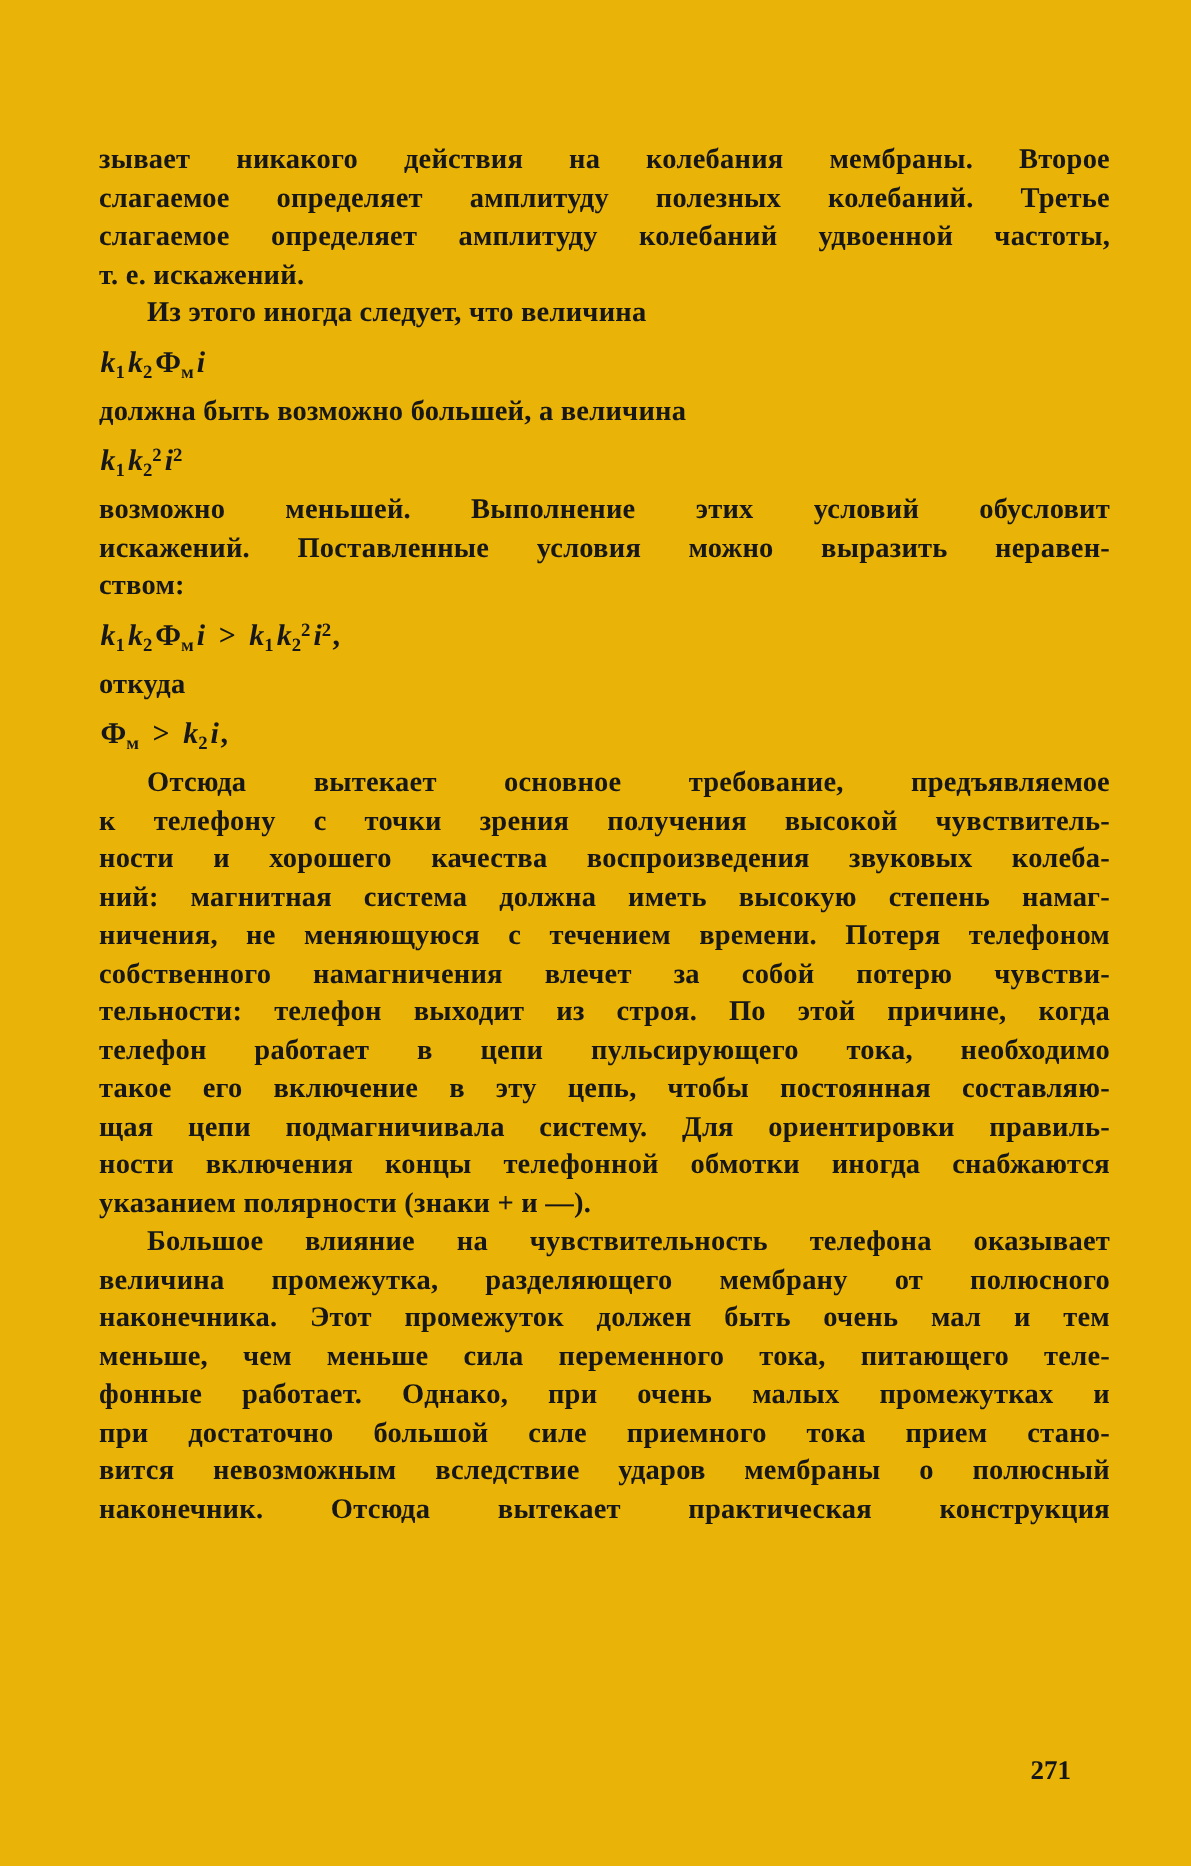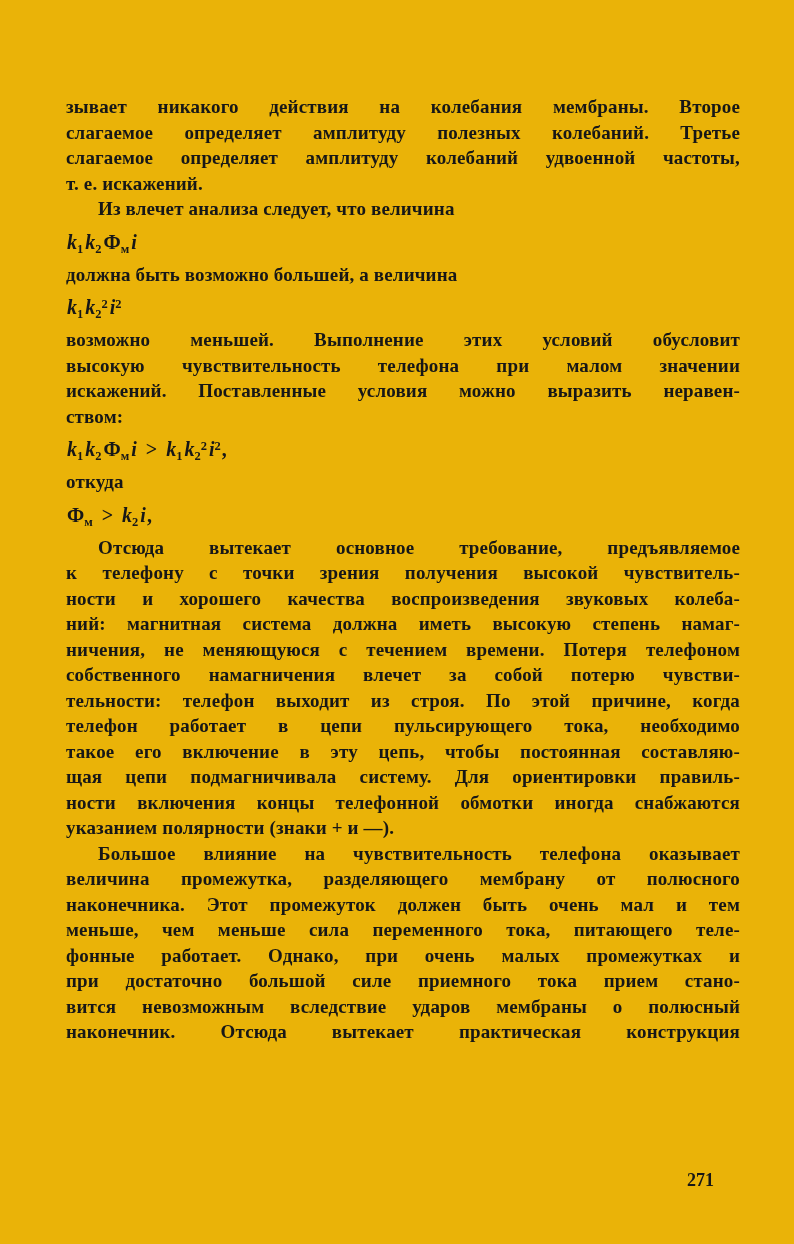--- a/index.html
+++ b/index.html
@@ -65,39 +65,38 @@
 
 <div class="page">
   <div class="text-block">
       <div class="para">
         <div class="line">зывает никакого действия на колебания мембраны. Второе</div>
         <div class="line">слагаемое определяет амплитуду полезных колебаний. Третье</div>
         <div class="line">слагаемое определяет амплитуду колебаний удвоенной частоты,</div>
         <div class="line last">т. е. искажений.</div>
       </div>
       <div class="para indent">
-        <div class="line last">Из влечет анализа следует, что величина</div>
+        <div class="line last">Из этого иногда следует, что величина</div>
       </div>
       <div class="formula">
         <span class="tok it">k<sub>1</sub></span>
         <span class="tok it">k<sub>2</sub></span>
         <span class="tok">Ф<sub>м</sub></span>
         <span class="tok it">i</span>
       </div>
       <div class="para">
         <div class="line last">должна быть возможно большей, а величина</div>
       </div>
       <div class="formula">
         <span class="tok it">k<sub>1</sub></span>
         <span class="tok it">k<sub>2</sub><sup>2</sup></span>
         <span class="tok it">i<sup>2</sup></span>
       </div>
       <div class="para">
         <div class="line">возможно меньшей. Выполнение этих условий обусловит</div>
-        <div class="line">высокую чувствительность телефона при малом значении</div>
         <div class="line">искажений. Поставленные условия можно выразить неравен-</div>
         <div class="line last">ством:</div>
       </div>
       <div class="formula">
         <span class="tok it">k<sub>1</sub></span>
         <span class="tok it">k<sub>2</sub></span>
         <span class="tok">Ф<sub>м</sub></span>
         <span class="tok it">i</span>
         <span class="tok op">&gt;</span>
         <span class="tok it">k<sub>1</sub></span>

